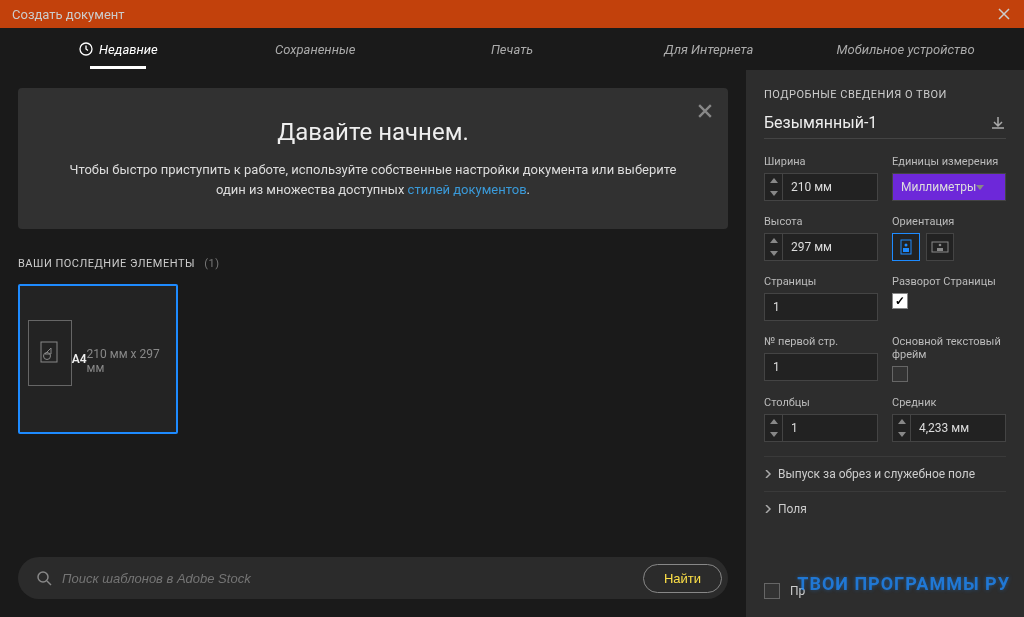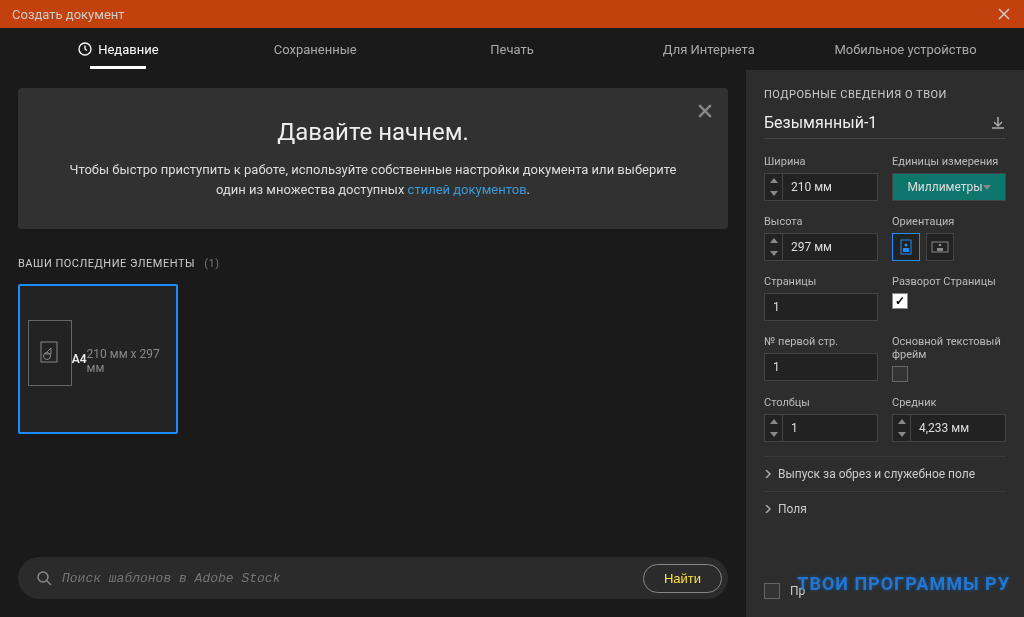--- a/index.html
+++ b/index.html
@@ -29,20 +29,21 @@
       justify-content: center;
       color: #ccc;
       cursor: pointer;
     }
     .tabs {
       height: 42px;
       background: #1a1a1a;
       display: flex;
       align-items: center;
       padding: 0 20px;
+      font-style: italic;
     }
     .tab {
       flex: 1;
       text-align: center;
       font-size: 13px;
       color: #aaa;
       cursor: pointer;
       padding: 10px 0;
       display: flex;
       align-items: center;
@@ -151,21 +152,20 @@
     }
     .search-icon { color: #888; margin-right: 10px; }
     .search-input {
       flex: 1;
       background: transparent;
       border: none;
       color: #aaa;
       font-size: 13px;
       font-style: italic;
       outline: none;
-      font-family: Liberation Mono, monospace;
     }
     .search-btn {
       border: 1px solid #888;
       background: transparent;
       color: #fde047;
       border-radius: 18px;
       padding: 6px 20px;
       font-size: 13px;
       cursor: pointer;
     }
@@ -215,26 +215,26 @@
       width: 18px;
       display: flex;
       flex-direction: column;
       border-right: 1px solid #444;
       height: 100%;
     }
     .spinner-arrows span { flex:1; display:flex; align-items:center; justify-content:center; color:#888; }
     .spinner-value { flex: 1; padding: 0 8px; color: #ddd; font-size: 12px; }
     .dropdown {
       display: flex;
-      background: #0f766e;
+      background: #6d28d9;
       border: 1px solid #444;
       height: 28px;
       align-items: center;
       padding: 0 8px;
-      justify-content: center;
+      justify-content: flex-start;
       color: #ddd;
       cursor: pointer;
     }
     .orient-btns {
       display: flex;
       gap: 6px;
     }
     .orient-btn {
       width: 28px;
       height: 28px;

